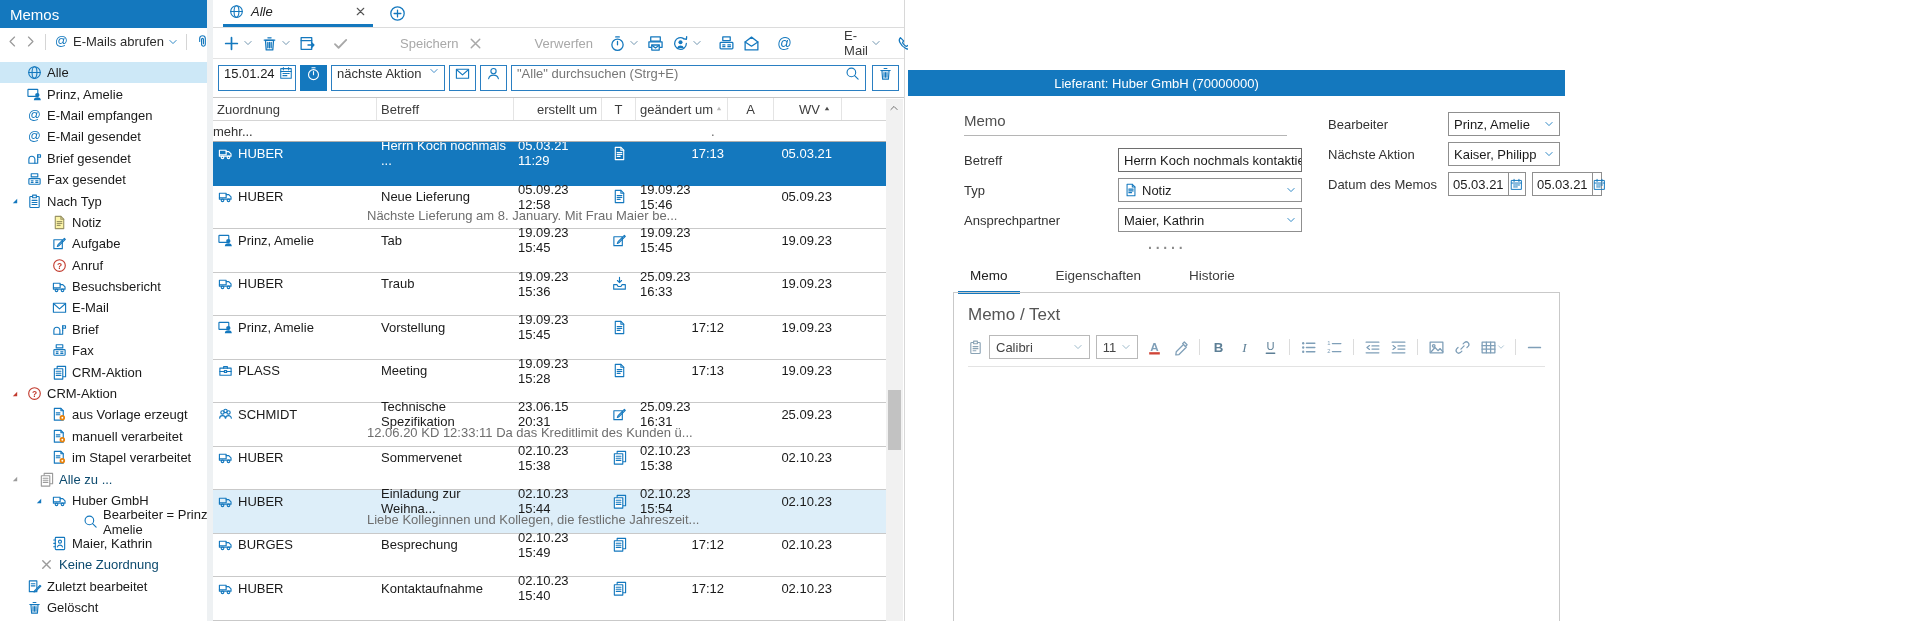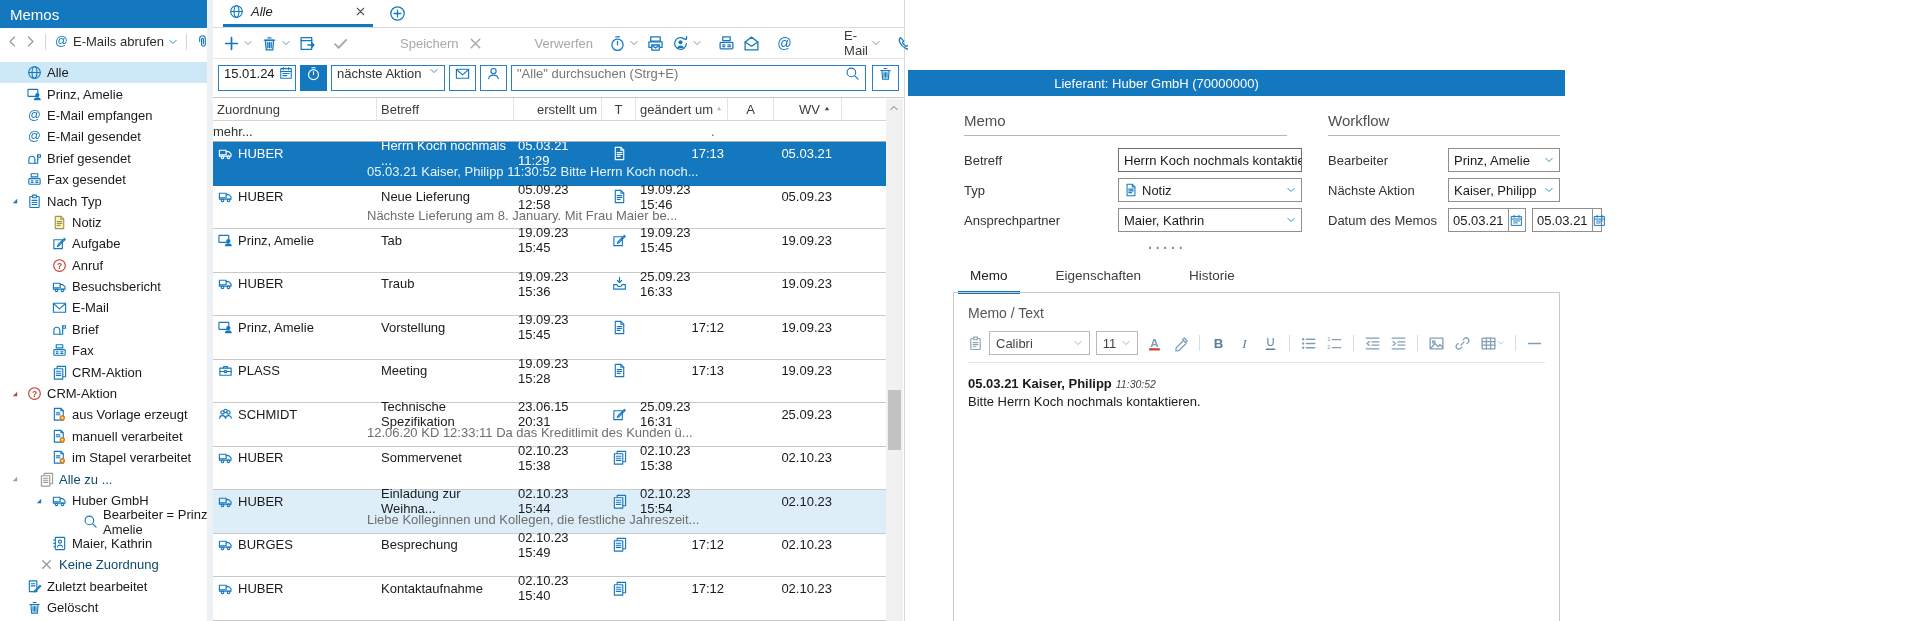--- a/index.html
+++ b/index.html
@@ -122,21 +122,21 @@
   .dates { display:flex; gap:6px; width:112px; }
   .datebox { height:24px; border:1px solid #8f8f8f; display:flex; align-items:center; background:#fff; }
   .datebox .dtext { padding:0 4px; white-space:nowrap; }
   .datebox .calbtn { width:21px; height:100%; border-left:1px solid #8f8f8f; display:flex; align-items:center; justify-content:center; color:#1478be; cursor:pointer; }
   .db1 { width:78px; } .db2 { width:70px; }
   .d-dots { position:absolute; top:240px; left:240px; color:#8a8a8a; font-weight:bold; letter-spacing:3px; font-size:14px; cursor:row-resize; }
   .d-tabs { position:absolute; top:262px; left:50px; display:flex; gap:24px; }
   .d-tab { padding:6px 12px 8px 12px; color:#3d3d3d; font-size:13.5px; cursor:pointer; }
   .d-tab.active { border-bottom:3px solid #1478be; color:#222; }
   .editor { position:absolute; top:292px; left:45px; width:607px; bottom:-1px; border:1px solid #c9c9c9; border-bottom:none; padding:12px 14px; }
-  .ed-title { color:#555; font-size:14px; }
+  .ed-title { color:#555; font-size:17px; }
   .ed-toolbar { display:flex; align-items:center; gap:6px; margin-top:10px; padding-bottom:7px; border-bottom:1px solid #e3e3e3; }
   .ed-toolbar .paste { color:#8aa3b5; }
   .combo { height:24px; border:1px solid #b9b9b9; display:flex; align-items:center; padding:0 6px; color:#444; gap:4px; cursor:pointer; }
   .combo .caret { margin-left:auto; color:#8fb0c4; }
   .combo-font { width:118px; }
   .combo-size { width:48px; }
   .ed-item { display:flex; align-items:center; color:#7f9fb8; padding:0 2px; cursor:pointer; }
   .ed-item.strong { color:#5d7f96; }
   .ed-item .caret { color:#8fb0c4; }
   .ed-item.sep { width:1px; height:16px; background:#dcdcdc; padding:0; margin:0 3px; }
@@ -928,21 +928,20 @@
               <svg viewBox="0 0 16 16">
                 <path d="M3.5,1.5 h6 l3,3 v10 h-9 z"></path>
                 <path d="M9.5,1.5 v3 h3"></path>
                 <path d="M5.5,7 h5 M5.5,9 h5 M5.5,11 h3.2"></path>
               </svg>
             </span>
           </div>
           <div class="c-ge">17:13</div>
           <div class="c-a"></div>
           <div class="c-wv">05.03.21</div>
-          <div class="c-prev">05.03.21 Kaiser, Philipp 11:30:52  Bitte Herrn Koch noch...</div>
         </div>
 
         <div class="lrow">
           <div class="c-zu">
             <span class="ic ic15">
               <svg viewBox="0 0 16 16">
                 <rect x="1.5" y="4.5" width="7.2" height="4.8"></rect>
                 <path d="M8.7,6 h2.8 l2.4,2.4 v2.4 H1.5 v-1.5"></path>
                 <circle cx="4.8" cy="12" r="1.4"></circle>
                 <circle cx="11.2" cy="12" r="1.4"></circle>
@@ -1268,21 +1267,20 @@
             <span class="caret ic ic10">
                 <svg viewBox="0 0 16 16">
                   <path d="M3,5.5 L8,10.5 L13,5.5" stroke-width="1.4"></path>
                 </svg>
               </span>
           </span>
         </div>
       </div>
 
       <div class="sect sect-wf">
-        <div class="sect-title">Workflow</div>
         <div class="fieldrow">
           <span class="flabel2">Bearbeiter</span>
           <span class="dd w112">
             <span>Prinz, Amelie</span>
             <span class="caret ic ic10">
                 <svg viewBox="0 0 16 16">
                   <path d="M3,5.5 L8,10.5 L13,5.5" stroke-width="1.4"></path>
                 </svg>
               </span>
           </span>
@@ -1524,22 +1522,16 @@
             <span class="ed-item">
               <span class="ic ic17">
                 <svg viewBox="0 0 16 16">
                   <path d="M2.5,8 h11" stroke-width="1.6"></path>
                 </svg>
               </span>
 
             </span>
           </span>
       </div>
-      <div class="ed-content">
-        <div>
-          <span class="hdr">05.03.21 Kaiser, Philipp</span><span class="tm">11:30:52</span>
-        </div>
-        <div>Bitte Herrn Koch nochmals kontaktieren.</div>
-      </div>
     </div>
   </section>
 
 </div>
 
 </body></html>

